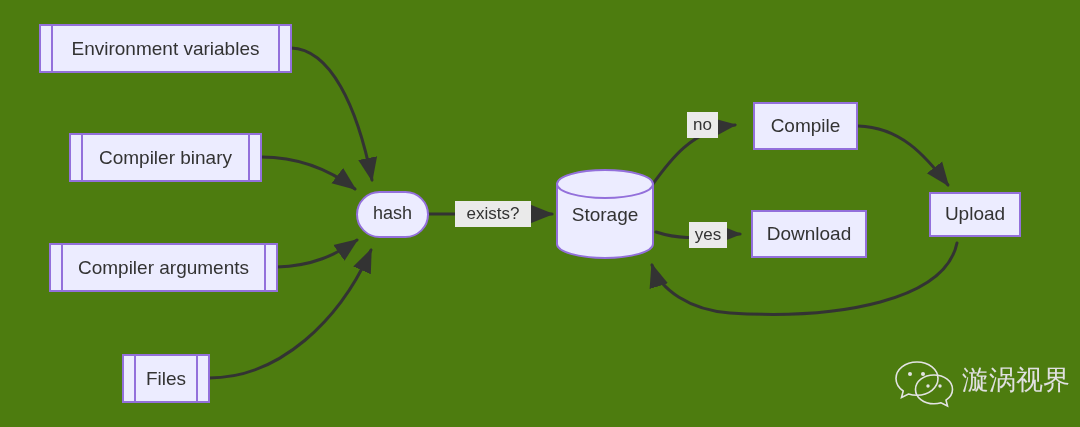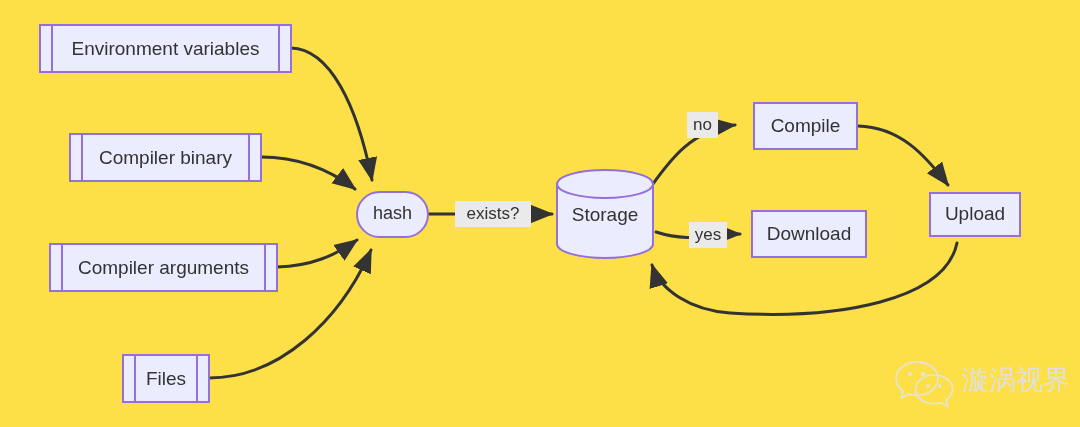--- a/index.html
+++ b/index.html
@@ -8,21 +8,21 @@
     padding: 0;
     background: #ffffff;
   }
   body {
     font-family: "Liberation Sans", sans-serif;
   }
   #diagram-root {
     position: relative;
     width: 1080px;
     height: 427px;
-    background: #fde047;
+    background: #4d7c0f;
     overflow: hidden;
   }
   #flow-svg {
     position: absolute;
     left: 0;
     top: 0;
     width: 1080px;
     height: 427px;
   }
   .node-label {

